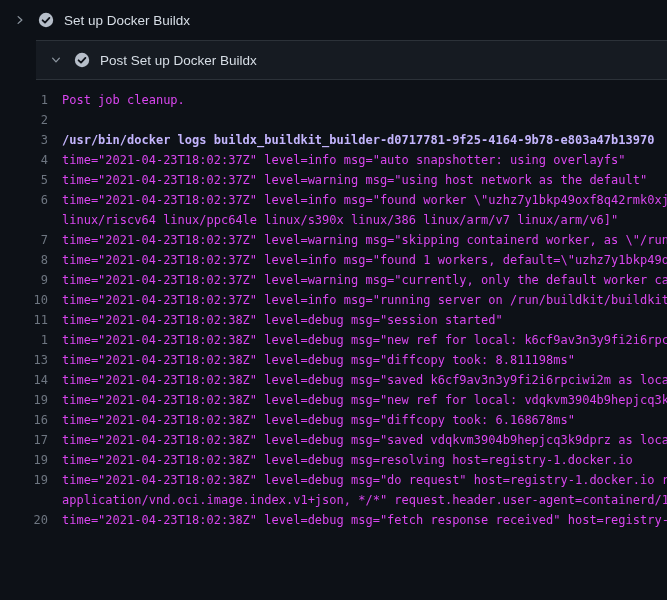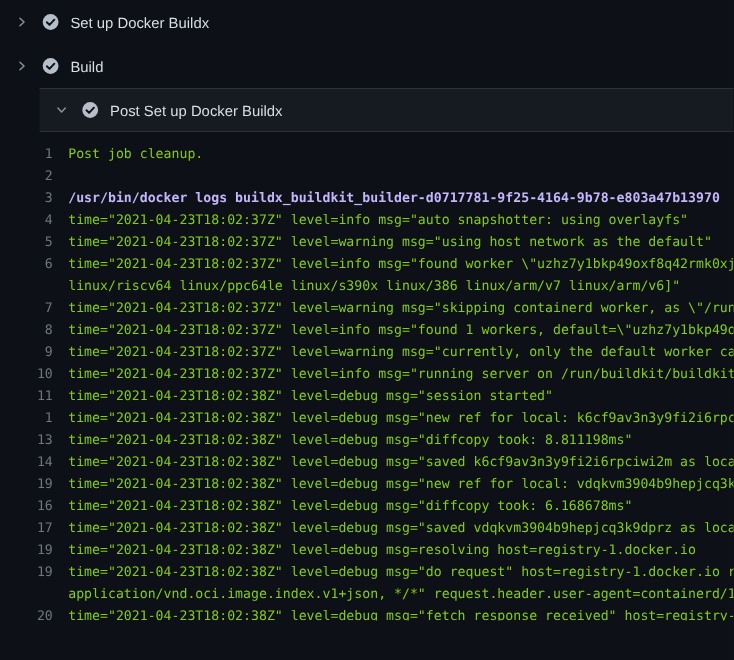--- a/index.html
+++ b/index.html
@@ -60,21 +60,21 @@
     cursor: pointer;
     user-select: none;
   }
   .txt {
     flex: 1;
     padding-left: 14px;
     white-space: pre;
     overflow: hidden;
   }
   .line.group .txt { color: #c9d1d9; margin-top: 23px; }
-  .line.plain .txt, .line.wrap .txt { color: #84cc16; }
+  .line.plain .txt, .line.wrap .txt { color: #d946ef; }
   .line.command .txt { color: #c4b5fd; font-weight: 700; }
 
   .caret {
     display: inline-block;
     width: 0; height: 0;
     border-left: 4px solid transparent;
     border-right: 4px solid transparent;
     border-top: 6px solid #9ea7b3;
     margin-right: 8px;
     position: relative;
@@ -97,37 +97,20 @@
           <svg width="16" height="16" viewBox="0 0 16 16">
             <circle cx="8" cy="8" r="7.2" fill="#b6bec9"></circle>
             <path d="M4.6 8.3 L7 10.6 L11.4 5.9" fill="none" stroke="#0d1117" stroke-width="1.8" stroke-linecap="round" stroke-linejoin="round"></path>
           </svg>
         </span>
       <span class="title">Set up Docker Buildx</span>
     </div>
 
   </div>
 
-  <div class="section collapsed">
-    <div class="section-header">
-      <span class="chev">
-          <svg width="12" height="12" viewBox="0 0 16 16">
-            <path d="M5.5 3.5 L10.5 8 L5.5 12.5" fill="none" stroke="#8b949e" stroke-width="1.7" stroke-linecap="round" stroke-linejoin="round"></path>
-          </svg>
-        </span>
-      <span class="check">
-          <svg width="16" height="16" viewBox="0 0 16 16">
-            <circle cx="8" cy="8" r="7.2" fill="#b6bec9"></circle>
-            <path d="M4.6 8.3 L7 10.6 L11.4 5.9" fill="none" stroke="#0d1117" stroke-width="1.8" stroke-linecap="round" stroke-linejoin="round"></path>
-          </svg>
-        </span>
-      <span class="title">Build</span>
-    </div>
-
-  </div>
 
 
   <div class="section expanded">
     <div class="section-header">
       <span class="chev">
           <svg width="12" height="12" viewBox="0 0 16 16">
             <path d="M3.5 5.5 L8 10.5 L12.5 5.5" fill="none" stroke="#8b949e" stroke-width="1.7" stroke-linecap="round" stroke-linejoin="round"></path>
           </svg>
         </span>
       <span class="check">

